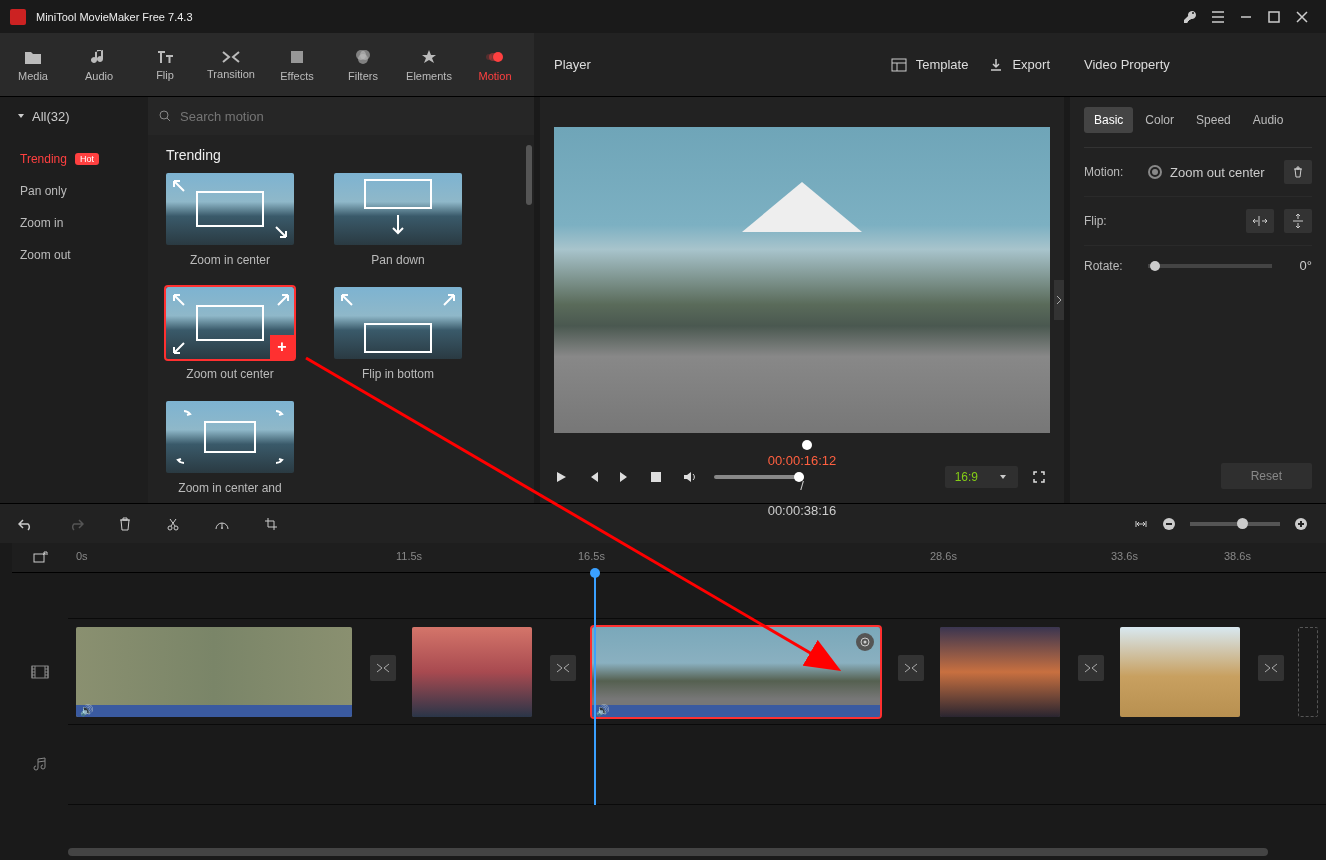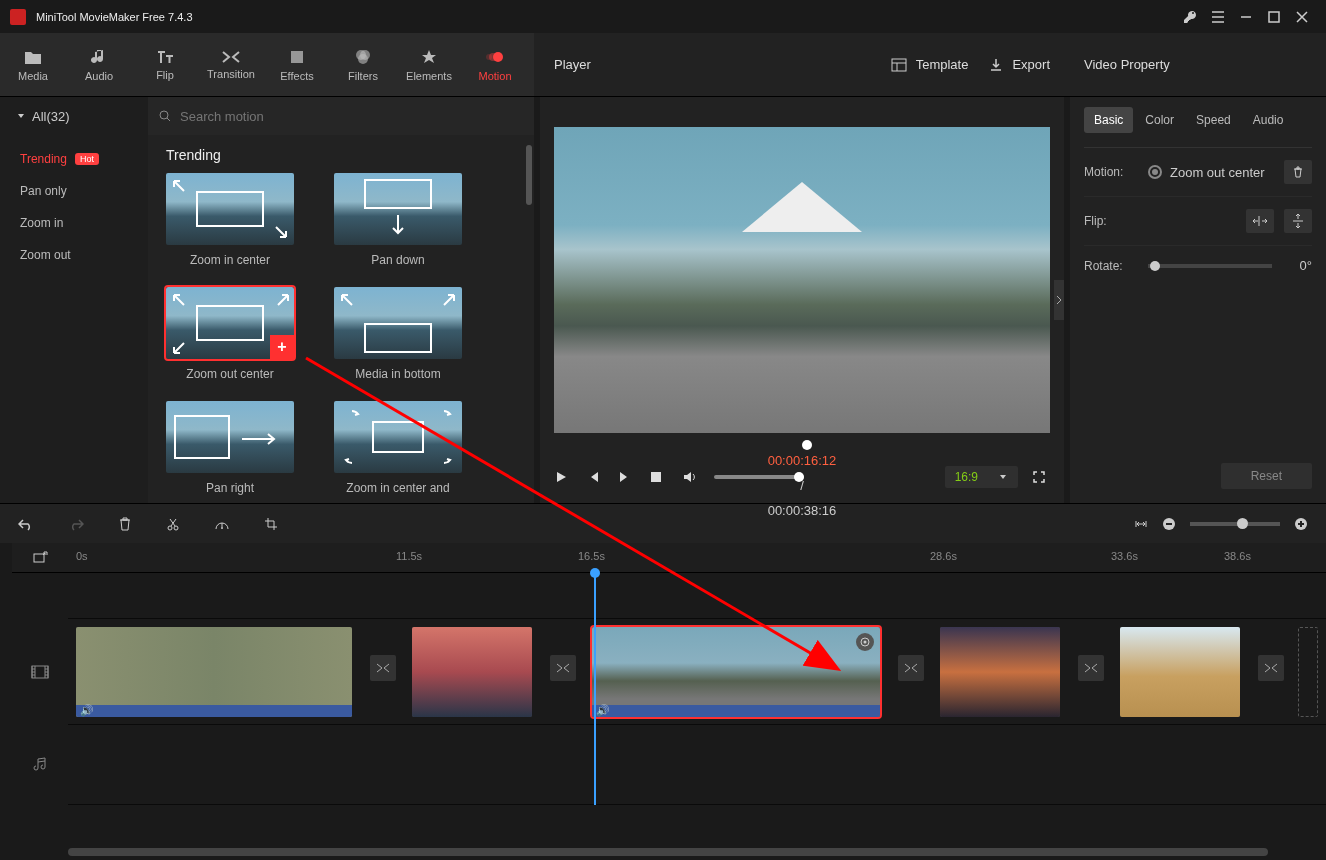--- a/index.html
+++ b/index.html
@@ -337,30 +337,21 @@
             <div class="gcard">
               <div class="thumb">
                 <div class="innerbox" style="left:30px;top:36px;width:68px;height:30px;"></div>
                 <svg class="arrow-svg" style="left:6px;top:6px" width="16" height="16">
                   <path d="M2 2l10 10M2 2h6M2 2v6" stroke="#fff" fill="none" stroke-width="2"></path>
                 </svg>
                 <svg class="arrow-svg" style="right:6px;top:6px" width="16" height="16">
                   <path d="M14 2L4 12M14 2h-6M14 2v6" stroke="#fff" fill="none" stroke-width="2"></path>
                 </svg>
               </div>
-              <div class="gcap">Media in bottom</div>
-            </div>
-            <div class="gcard">
-              <div class="thumb">
-                <div class="innerbox" style="left:8px;top:14px;width:56px;height:44px;"></div>
-                <svg class="arrow-svg" style="left:74px;top:30px" width="40" height="16">
-                  <path d="M2 8h32M28 3l6 5-6 5" stroke="#fff" fill="none" stroke-width="2"></path>
-                </svg>
-              </div>
-              <div class="gcap">Pan right</div>
+              <div class="gcap">Flip in bottom</div>
             </div>
             <div class="gcard">
               <div class="thumb">
                 <div class="innerbox" style="left:38px;top:20px;width:52px;height:32px;"></div>
                 <svg class="arrow-svg" style="left:8px;top:8px" width="20" height="20">
                   <path d="M10 2a8 8 0 0 1 6 3M14 3l2 2-3 1" stroke="#fff" fill="none" stroke-width="2"></path>
                 </svg>
                 <svg class="arrow-svg" style="right:8px;top:8px" width="20" height="20">
                   <path d="M10 2a8 8 0 0 1 6 3M14 3l2 2-3 1" stroke="#fff" fill="none" stroke-width="2"></path>
                 </svg>

